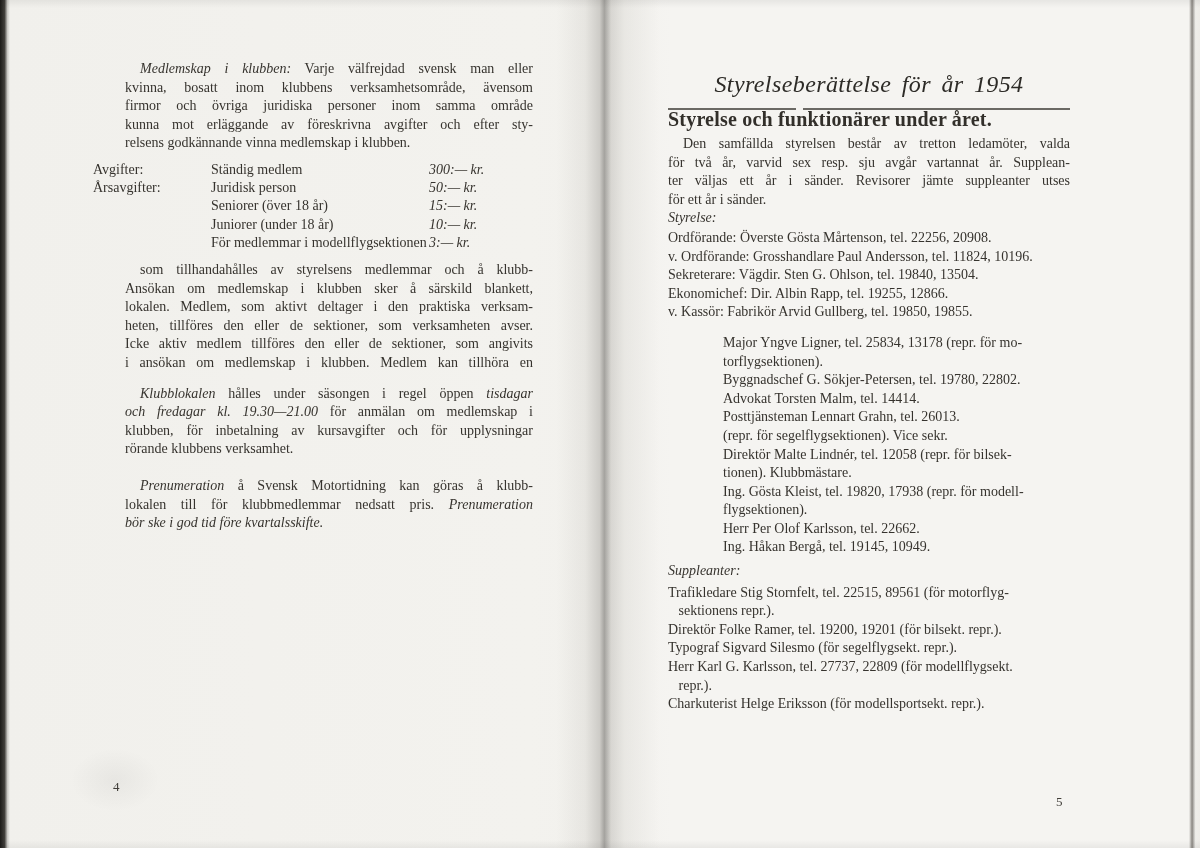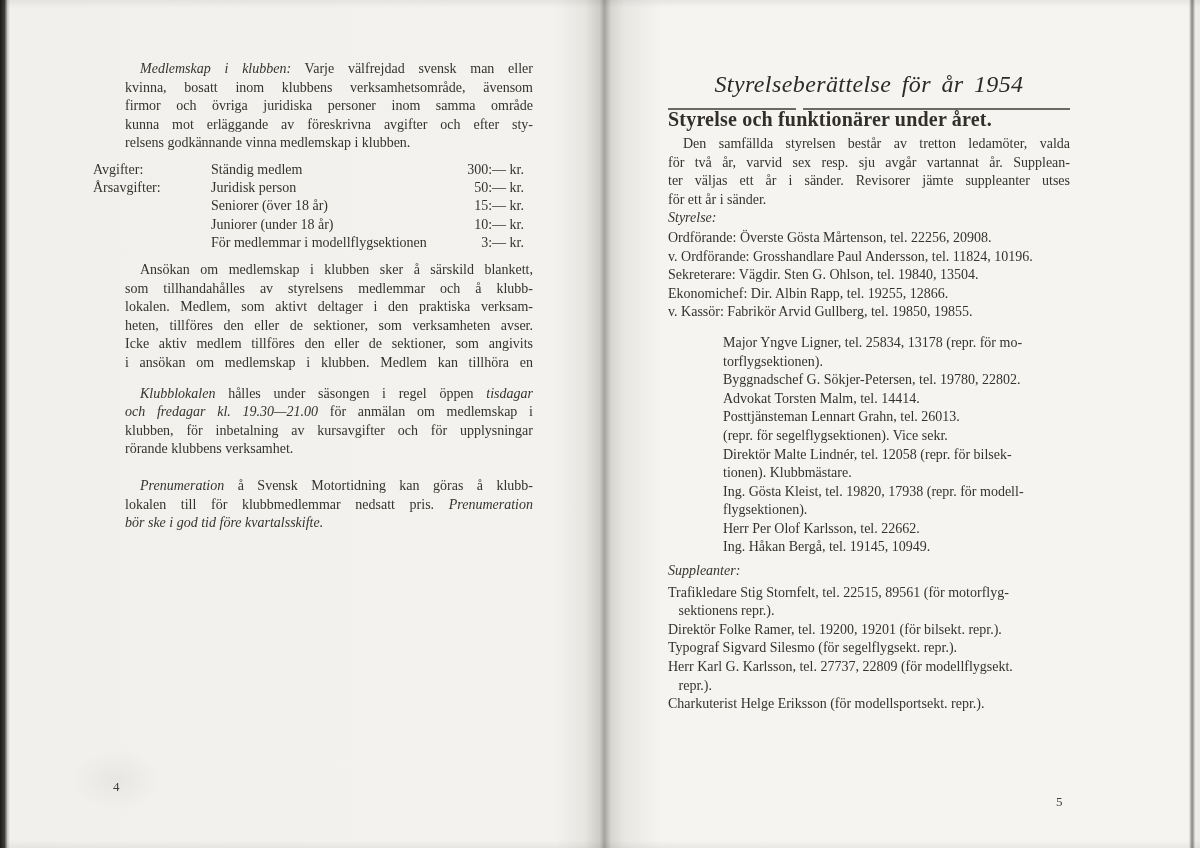--- a/index.html
+++ b/index.html
@@ -30,21 +30,21 @@
   .jst { text-align:justify; text-align-last:justify; }
   .para .tline:first-child { text-indent:15px; }
   .it { font-style:italic; }
   .list .tline { white-space:nowrap; }
   .indented { margin-left:55px; }
 
   .fees { margin-left:-32px; width:431px; margin-top:8px; font-size:14px; }
   .fee-row { display:flex; line-height:18.2px; }
   .fee-c1 { width:118px; flex:none; }
   .fee-c2 { flex:1; }
-  .fee-price { width:95px; flex:none; text-align:right; }
+  .fee-price { width:95px; flex:none; text-align:left;font-style:italic; }
 
   .p-gap9  { margin-top:9px; }
   .p-gap12 { margin-top:12px; }
   .p-gap11 { margin-top:18px; }
 
   .title { font-style:italic; font-size:24px; line-height:36px; text-align:center;
     letter-spacing:0.4px; word-spacing:4px; color:#2d2b27; font-weight:400; margin:0; }
   .rule { display:flex; margin-top:6px; height:2px; }
   .rule .seg1 { width:128px; background:rgba(72,70,65,0.8); height:1.6px; }
   .rule .gap  { width:7px; }
@@ -99,22 +99,22 @@
         <span class="fee-price">10:— kr.</span>
       </div>
       <div class="fee-row">
         <span class="fee-c1"></span>
         <span class="fee-c2">För medlemmar i modellflygsektionen</span>
         <span class="fee-price">3:— kr.</span>
       </div>
     </div>
 
     <div class="para p-gap9">
+        <div class="tline jst"><span>som tillhandahålles av styrelsens medlemmar och å klubb-</span></div>
         <div class="tline jst"><span>Ansökan om medlemskap i klubben sker å särskild blankett,</span></div>
-        <div class="tline jst"><span>som tillhandahålles av styrelsens medlemmar och å klubb-</span></div>
         <div class="tline jst"><span>lokalen. Medlem, som aktivt deltager i den praktiska verksam-</span></div>
         <div class="tline jst"><span>heten, tillföres den eller de sektioner, som verksamheten avser.</span></div>
         <div class="tline jst"><span>Icke aktiv medlem tillföres den eller de sektioner, som angivits</span></div>
         <div class="tline jst"><span>i ansökan om medlemskap i klubben. Medlem kan tillhöra en</span></div>
       </div>
     <div class="para p-gap12">
         <div class="tline jst"><span class="it">Klubblokalen</span><span> hålles under säsongen i regel öppen </span><span class="it">tisdagar</span></div>
         <div class="tline jst"><span class="it">och fredagar kl. 19.30—21.00</span><span> för anmälan om medlemskap i</span></div>
         <div class="tline jst"><span>klubben, för inbetalning av kursavgifter och för upplysningar</span></div>
         <div class="tline"><span>rörande klubbens verksamhet.</span></div>

